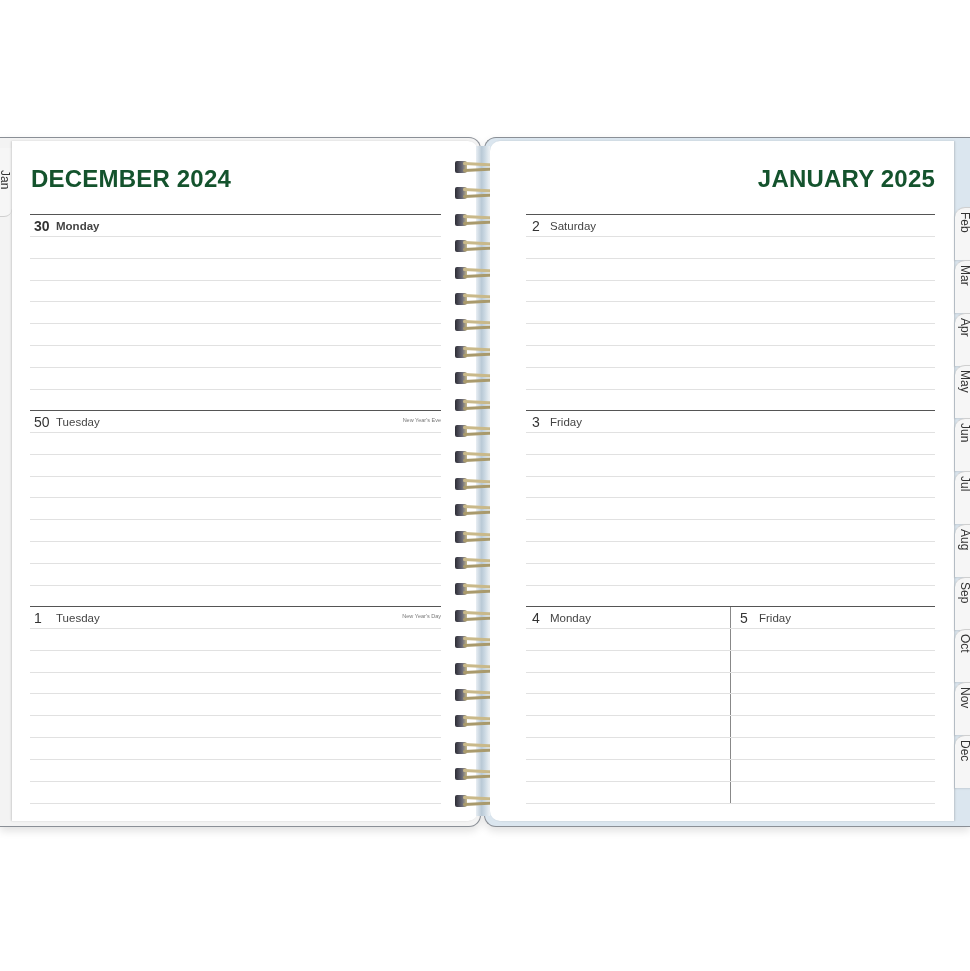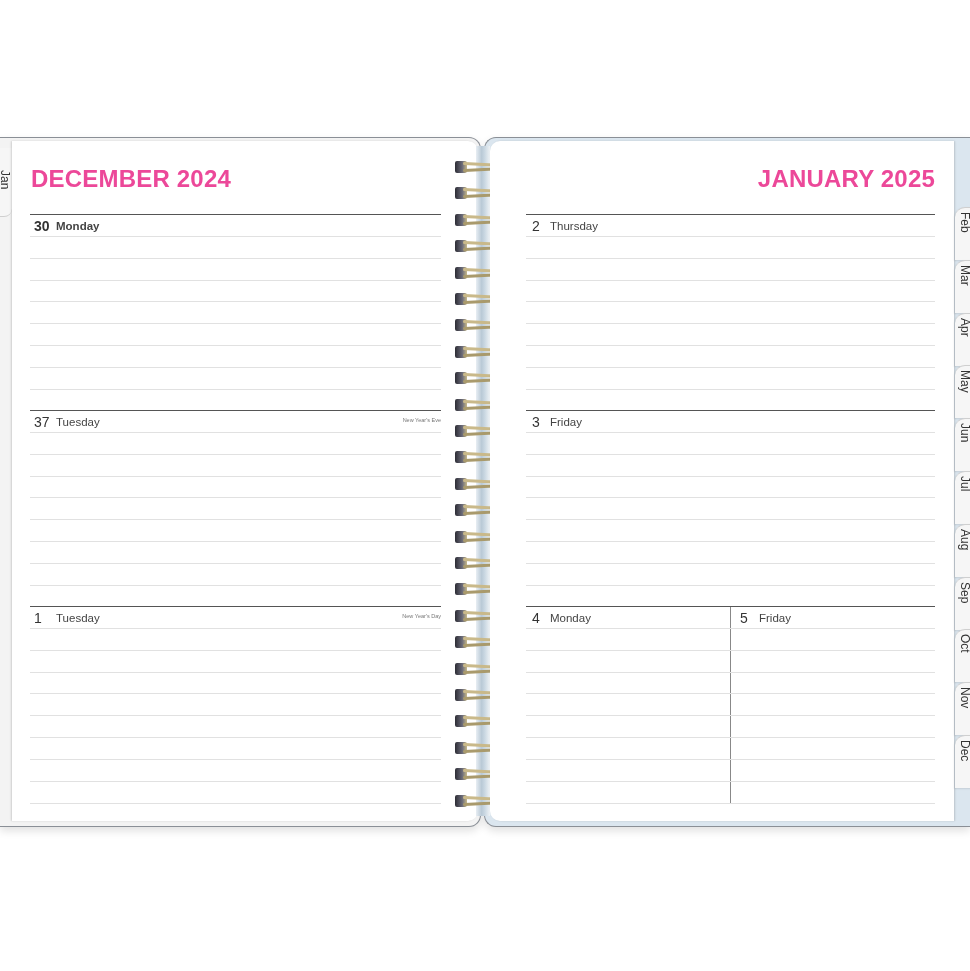--- a/index.html
+++ b/index.html
@@ -15,21 +15,21 @@
     border:1.5px solid #8a8f96; border-right:none; border-radius:12px 0 0 12px;
     box-shadow:0 4px 8px rgba(0,0,0,0.12); box-sizing:border-box; }
 
   .page { background:#ffffff; box-sizing:border-box; }
   .page-left { left:12px; top:141px; width:466px; height:680px; border-radius:0 10px 10px 0;
     box-shadow:-1px 0 2px rgba(0,0,0,0.15); }
   .page-right { left:490px; top:141px; width:464px; height:680px; border-radius:10px 0 0 10px;
     box-shadow:1px 0 2px rgba(0,0,0,0.15);text-decoration:underline; }
 
   .month-title { font-family:"Liberation Sans", sans-serif; font-size:24px; font-weight:bold;
-    color:#ec4899; letter-spacing:0.2px; }
+    color:#14532d; letter-spacing:0.2px; }
 
   .day-block { position:absolute; }
   .day-head { position:absolute; left:0; right:0; top:0; height:21px; border-top:1.6px solid #555; }
   .day-num { position:absolute; left:4px; top:3px; font-size:14px; color:#333; font-family:"Liberation Sans", sans-serif; }
   .day-name { position:absolute; top:5px; font-size:11.5px; color:#444; font-family:"Liberation Sans", sans-serif; }
   .holiday { position:absolute; right:0; top:6px; font-size:5.5px; color:#777; font-family:"Liberation Sans", sans-serif; }
   .rule { position:absolute; left:0; right:0; height:0; border-top:1px solid #e1e1e1; }
   .vdivider { position:absolute; width:0; border-left:1.2px solid #888; }
 
   
@@ -74,21 +74,21 @@
       <div class="rule" style="top:66px"></div>
     <div class="rule" style="top:87px"></div>
       <div class="rule" style="top:109px"></div>
       <div class="rule" style="top:131px"></div>
     <div class="rule" style="top:153px"></div>
       <div class="rule" style="top:175px"></div>
   </div>
 
   <div class="day-block" style="left:18px;top:269px;width:411px;height:196px;">
     <div class="day-head">
-      <span class="day-num">37</span>
+      <span class="day-num">50</span>
       <span class="day-name" style="left:26px;text-align:center;">Tuesday</span>
       <span class="holiday">New Year's Eve</span>
     </div>
     <div class="rule" style="top:22px"></div>
       <div class="rule" style="top:44px"></div>
       <div class="rule" style="top:66px"></div>
     <div class="rule" style="top:87px"></div>
       <div class="rule" style="top:109px"></div>
       <div class="rule" style="top:131px"></div>
     <div class="rule" style="top:153px"></div>
@@ -266,21 +266,21 @@
       <div class="rcap"></div>
     </div>
   </div>
 
 <div class="abs page page-right">
   <div class="abs month-title" style="right:19px;top:24px;">JANUARY 2025</div>
 
   <div class="day-block" style="left:36px;top:73px;width:409px;height:196px;">
     <div class="day-head">
       <span class="day-num" style="left:6px">2</span>
-      <span class="day-name" style="left:24px;">Thursday</span>
+      <span class="day-name" style="left:24px;">Saturday</span>
     </div>
     <div class="rule" style="top:22px"></div>
       <div class="rule" style="top:44px"></div>
       <div class="rule" style="top:66px"></div>
     <div class="rule" style="top:87px"></div>
       <div class="rule" style="top:109px"></div>
       <div class="rule" style="top:131px"></div>
     <div class="rule" style="top:153px"></div>
       <div class="rule" style="top:175px"></div>
   </div>

